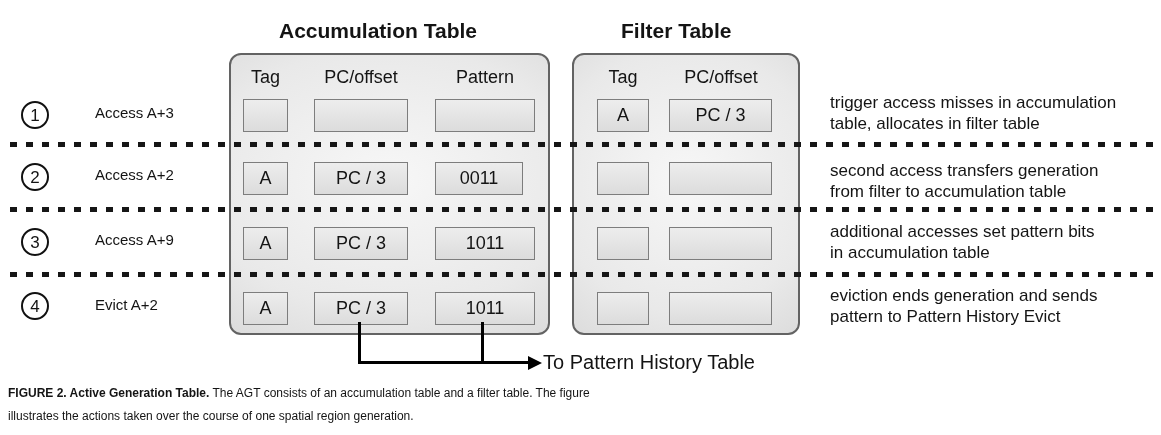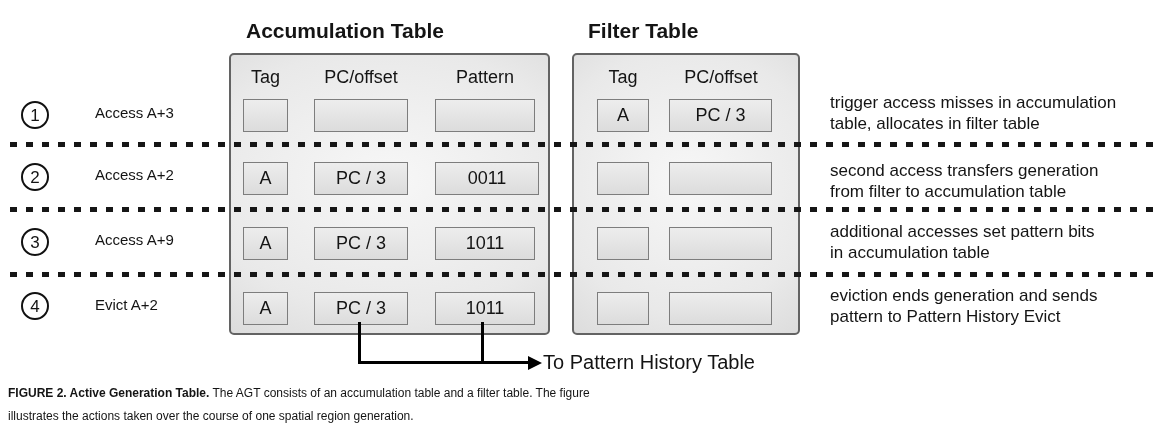--- a/index.html
+++ b/index.html
@@ -1,23 +1,23 @@
 <!DOCTYPE html>
 <html><head>
 <meta charset="utf-8">
 <style>
   html,body{margin:0;padding:0;background:#fff;}
   #stage{
     position:relative;width:1161px;height:435px;background:#ffffff;
     font-family:"Liberation Sans", sans-serif;color:#141414;overflow:hidden;
   }
-  .abs{position:absolute;}
+  .abs{position:absolute;margin-left:33px;}
   .table-title{font-size:21px;font-weight:bold;white-space:nowrap;}
   .table-box{
-    position:absolute;top:53px;height:282px;border:2px solid #636363;border-radius:5px;
+    position:absolute;top:53px;height:282px;border:2px solid #636363;border-radius:12px;
     background:radial-gradient(ellipse 120% 95% at 50% 45%, #f7f7f7 0%, #e9e9e9 50%, #cbcbcb 100%);
     box-sizing:border-box;z-index:1;
   }
   .col-header{
     position:absolute;top:10px;height:24px;font-size:18px;line-height:24px;
     text-align:center;white-space:nowrap;
   }
   .cell{
     position:absolute;height:33px;box-sizing:border-box;border:1.5px solid #7d7d7d;
     background:linear-gradient(#ededed,#dcdcdc);
@@ -57,21 +57,21 @@
     <div class="col-header" style="left:6px;width:57px;">Tag</div>
     <div class="col-header" style="left:78px;width:104px;">PC/offset</div>
     <div class="col-header" style="left:199px;width:110px;">Pattern</div>
 
     <div class="cell" style="left:12px;top:44px;width:45px;"></div>
     <div class="cell" style="left:83px;top:44px;width:94px;"></div>
     <div class="cell" style="left:204px;top:44px;width:100px;"></div>
 
     <div class="cell" style="left:12px;top:107px;width:45px;">A</div>
     <div class="cell" style="left:83px;top:107px;width:94px;">PC / 3</div>
-    <div class="cell" style="left:204px;top:107px;width:104px;">0011</div>
+    <div class="cell" style="left:204px;top:107px;width:88px;">0011</div>
 
     <div class="cell" style="left:12px;top:172px;width:45px;">A</div>
     <div class="cell" style="left:83px;top:172px;width:94px;">PC / 3</div>
     <div class="cell" style="left:204px;top:172px;width:100px;">1011</div>
 
     <div class="cell" style="left:12px;top:237px;width:45px;">A</div>
     <div class="cell" style="left:83px;top:237px;width:94px;">PC / 3</div>
     <div class="cell" style="left:204px;top:237px;width:100px;">1011</div>
   </div>
 

